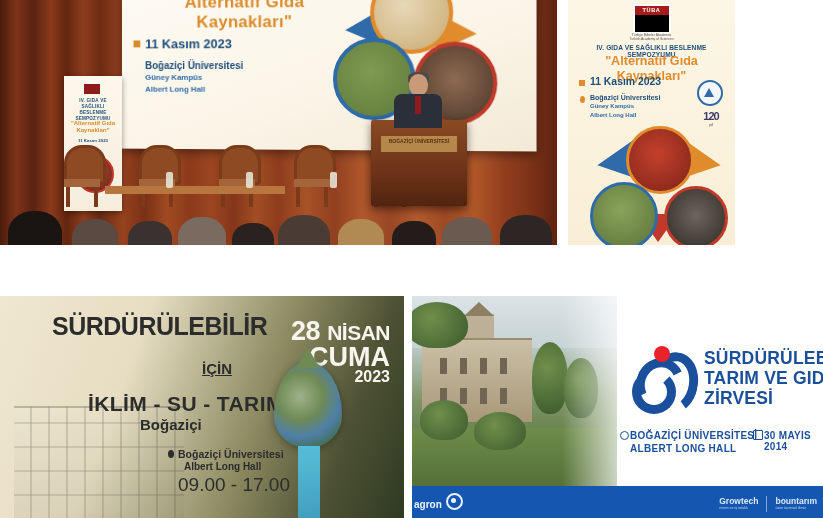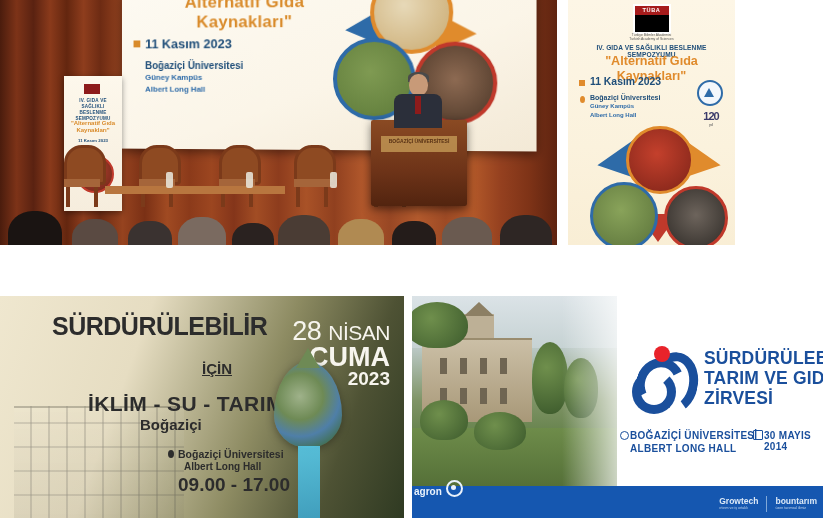--- a/index.html
+++ b/index.html
@@ -155,30 +155,30 @@
     border-top:2px solid rgba(70,70,60,.5);
   }
   #bannerA .t1{position:absolute;left:52px;top:16px;color:#2c2c2c;font-weight:bold;font-size:25px;
     letter-spacing:-.5px;}
   #bannerA .t2{position:absolute;left:42px;top:44px;color:#3a9aa8;font-weight:bold;font-size:40px;
     letter-spacing:-1.5px;}
   #bannerA .t2s{position:absolute;left:202px;top:64px;color:#2c2c2c;font-weight:bold;font-size:15px;text-decoration:underline;}
   #bannerA .t3{position:absolute;left:88px;top:96px;color:#2c2c2c;font-weight:bold;font-size:21px;
     letter-spacing:.4px;}
   #bannerA .t4{position:absolute;left:140px;top:120px;color:#2c2c2c;font-weight:bold;font-size:15px;}
-  #bannerA .d1{position:absolute;right:14px;top:20px;color:#f7f5ee;font-weight:normal;font-size:27px;
+  #bannerA .d1{position:absolute;right:14px;top:20px;color:#f7f5ee;font-weight:bold;font-size:27px;
     letter-spacing:-.5px;}
   #bannerA .d2{position:absolute;right:14px;top:46px;color:#f7f5ee;font-weight:bold;font-size:27px;}
-  #bannerA .d3{position:absolute;right:14px;top:72px;color:#f7f5ee;font-weight:bold;font-size:19px;}
+  #bannerA .d3{position:absolute;right:14px;top:72px;color:#f7f5ee;font-weight:bold;font-size:16px;}
   #bannerA .venue{position:absolute;left:178px;top:152px;color:#2c2c2c;font-size:10.5px;
     font-weight:bold;line-height:12.5px;}
   #bannerA .venue small{display:block;font-size:10px;padding-left:6px;}
   #bannerA .venue:before{content:"";position:absolute;left:-10px;top:2px;width:6px;height:8px;
     border-radius:50% 50% 50% 50%;background:#2c2c2c;}
-  #bannerA .time{position:absolute;left:178px;top:178px;color:#2c2c2c;font-weight:bold;font-size:19px;}
+  #bannerA .time{position:absolute;left:178px;top:178px;color:#2c2c2c;font-weight:normal;font-size:19px;}
   #bannerA .drop{position:absolute;right:62px;top:66px;width:68px;height:86px;
     border-radius:50% 50% 50% 50%/62% 62% 38% 38%;
     background:radial-gradient(circle at 38% 40%,#9fb28a 0%,#6e8a55 35%,#4f7fa8 60%,#3f6e4a 85%,#2e4a33 100%);
     transform:rotate(0deg);box-shadow:0 2px 8px rgba(0,0,0,.35);}
   #bannerA .drop:before{content:"";position:absolute;left:50%;top:-14px;transform:translateX(-50%);
     width:0;height:0;border-left:12px solid transparent;border-right:12px solid transparent;
     border-bottom:20px solid #6e8a55;}
   #bannerA .stream{position:absolute;right:84px;top:150px;width:22px;height:72px;
     background:linear-gradient(180deg,#56c8e8,#3fa7cc);opacity:.9;}
 
@@ -213,21 +213,21 @@
     font-size:17.5px;line-height:20px;letter-spacing:.2px;}
   #bannerB .b-venue{position:absolute;left:218px;top:134px;color:#1a4f9c;font-size:10px;
     font-weight:bold;line-height:12.5px;letter-spacing:.3px;}
   #bannerB .b-venue:before{content:"";position:absolute;left:-10px;top:1px;width:7px;height:7px;
     border:1.6px solid #1a4f9c;border-radius:50%;}
   #bannerB .b-date{position:absolute;left:352px;top:134px;color:#1a4f9c;font-size:10px;font-weight:bold;
     letter-spacing:.3px;}
   #bannerB .b-date:before{content:"";position:absolute;left:-11px;top:0;width:8px;height:8px;
     border:1.6px solid #1a4f9c;border-radius:1px;}
   #bannerB .sponsorbar{position:absolute;left:0;bottom:0;width:100%;height:32px;background:#1557b0;}
-  #bannerB .sp-agron{position:absolute;left:2px;bottom:21px;color:#eaf2fb;font-size:10px;font-weight:bold;}
+  #bannerB .sp-agron{position:absolute;left:2px;bottom:8px;color:#eaf2fb;font-size:10px;font-weight:bold;}
   #bannerB .sp-agron .ring{display:inline-block;width:13px;height:13px;border-radius:50%;
     border:2px solid #eaf2fb;vertical-align:-2px;margin:0 1px;position:relative;}
   #bannerB .sp-agron .ring:after{content:"";position:absolute;left:3px;top:3px;width:5px;height:5px;
     border-radius:50%;background:#eaf2fb;}
   #bannerB .sp-main{position:absolute;left:52px;bottom:3px;color:#ffffff;font-weight:bold;font-size:15px;
     letter-spacing:-.3px;}
   #bannerB .sp-main i{display:block;font-style:normal;font-size:5px;letter-spacing:1px;
     text-align:center;font-weight:bold;margin-top:-1px;}
   #bannerB .sp-right{position:absolute;right:6px;bottom:6px;color:#dce9f7;font-size:8.5px;
     font-weight:bold;display:flex;gap:8px;align-items:flex-start;}

